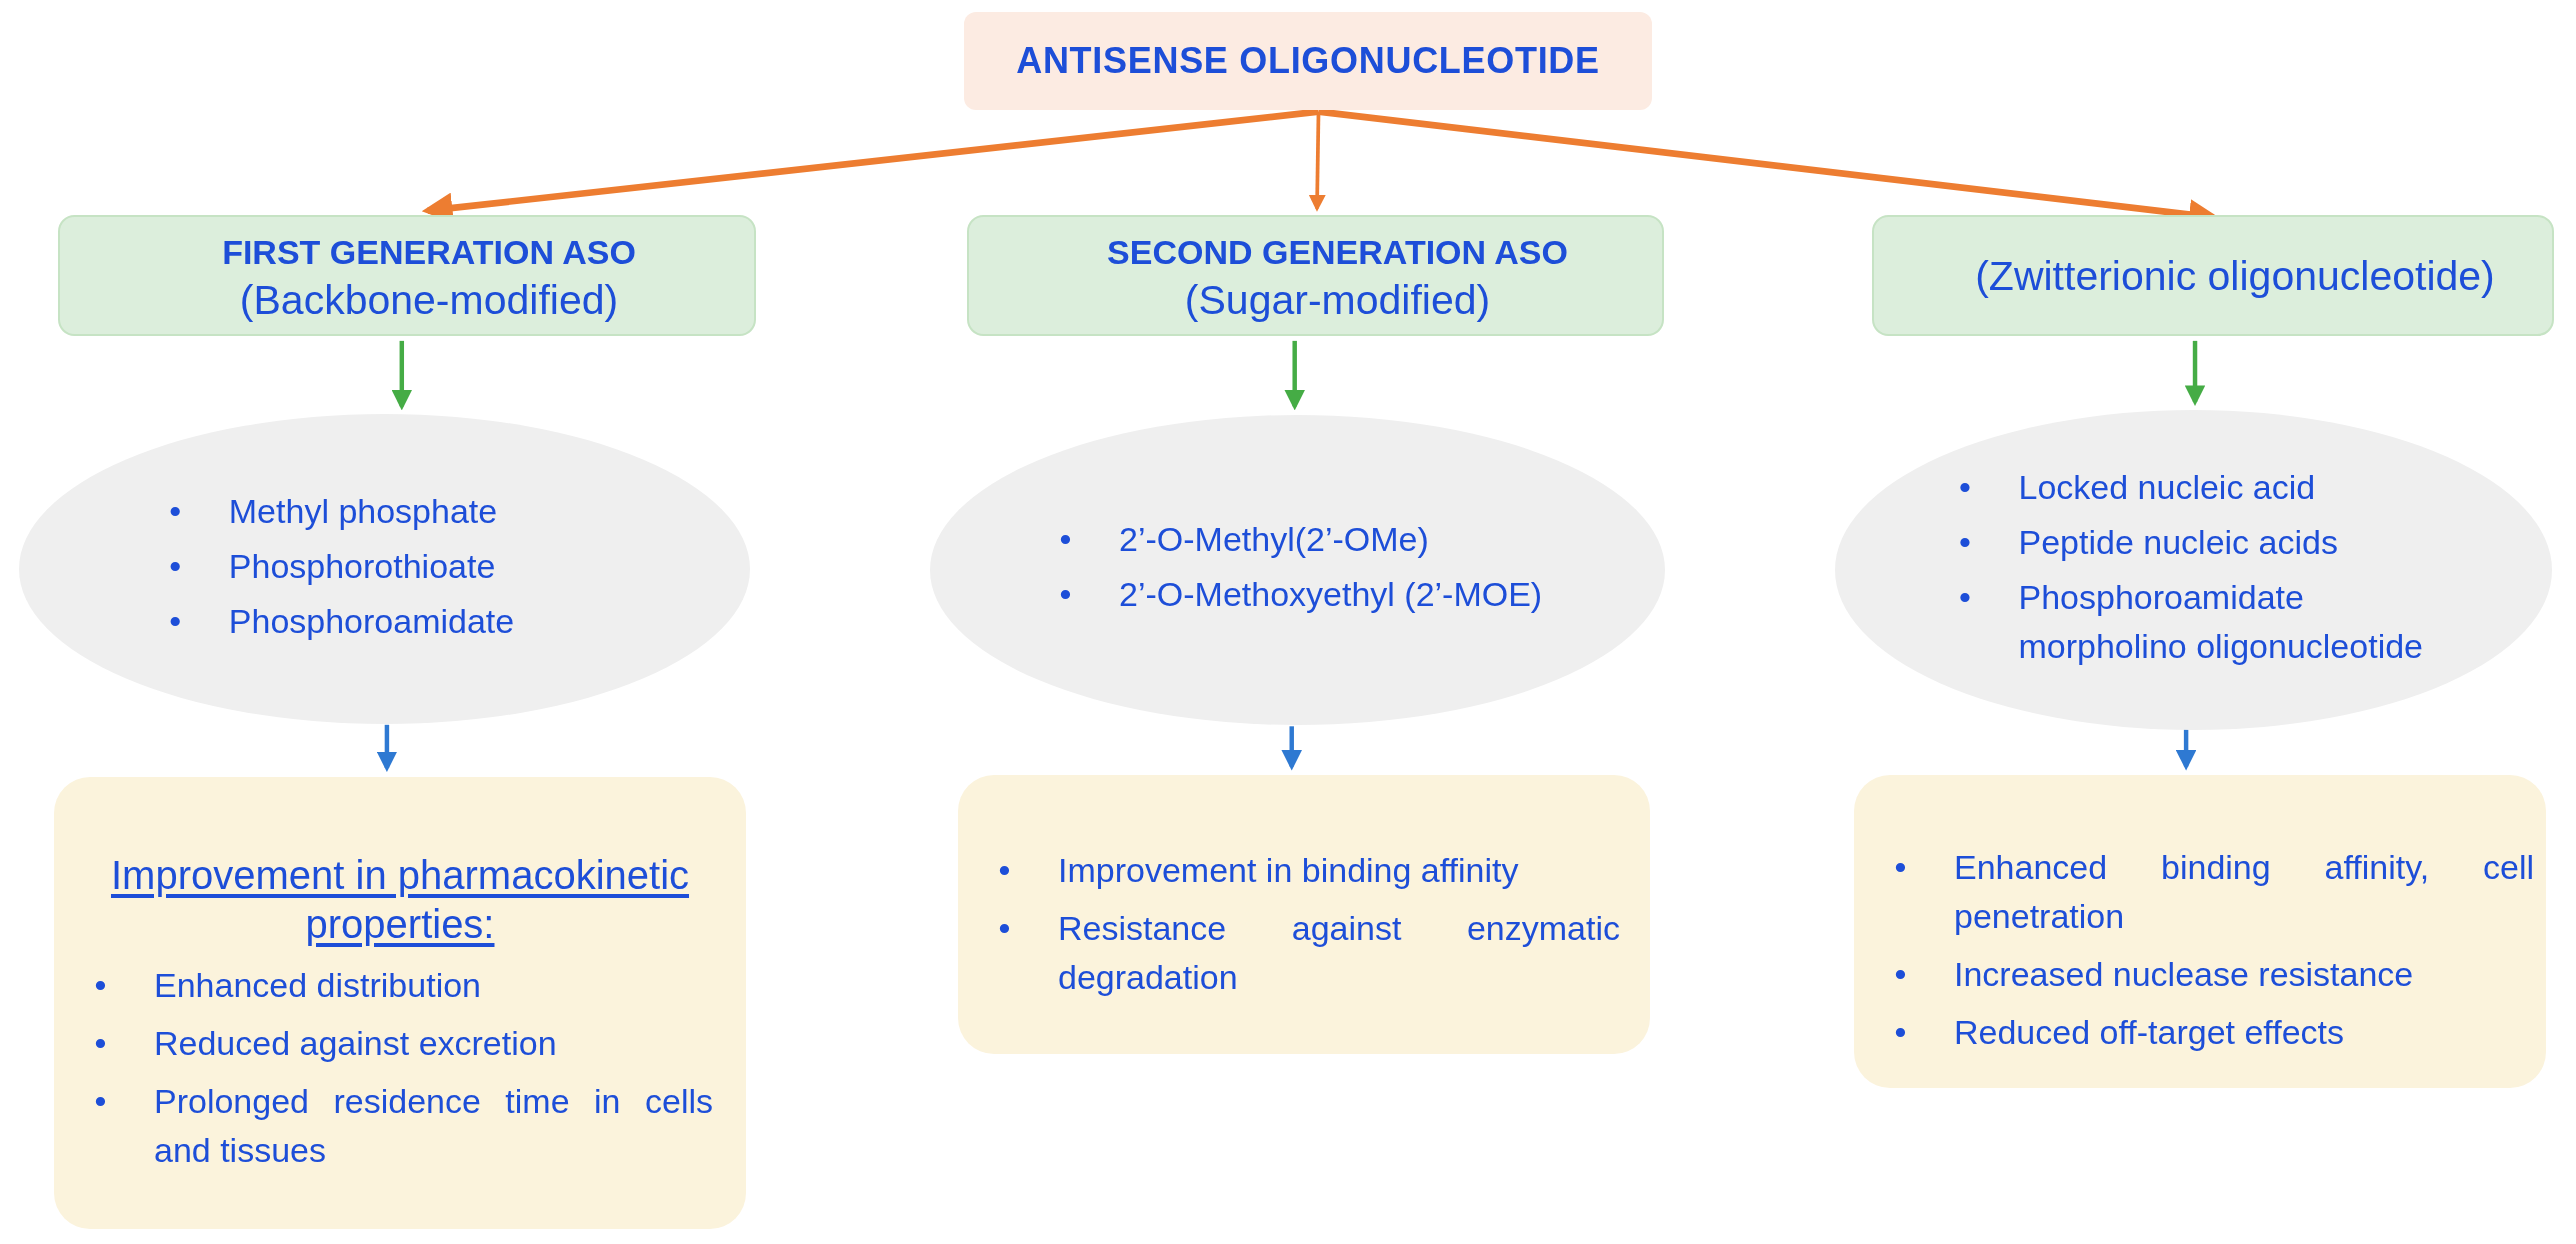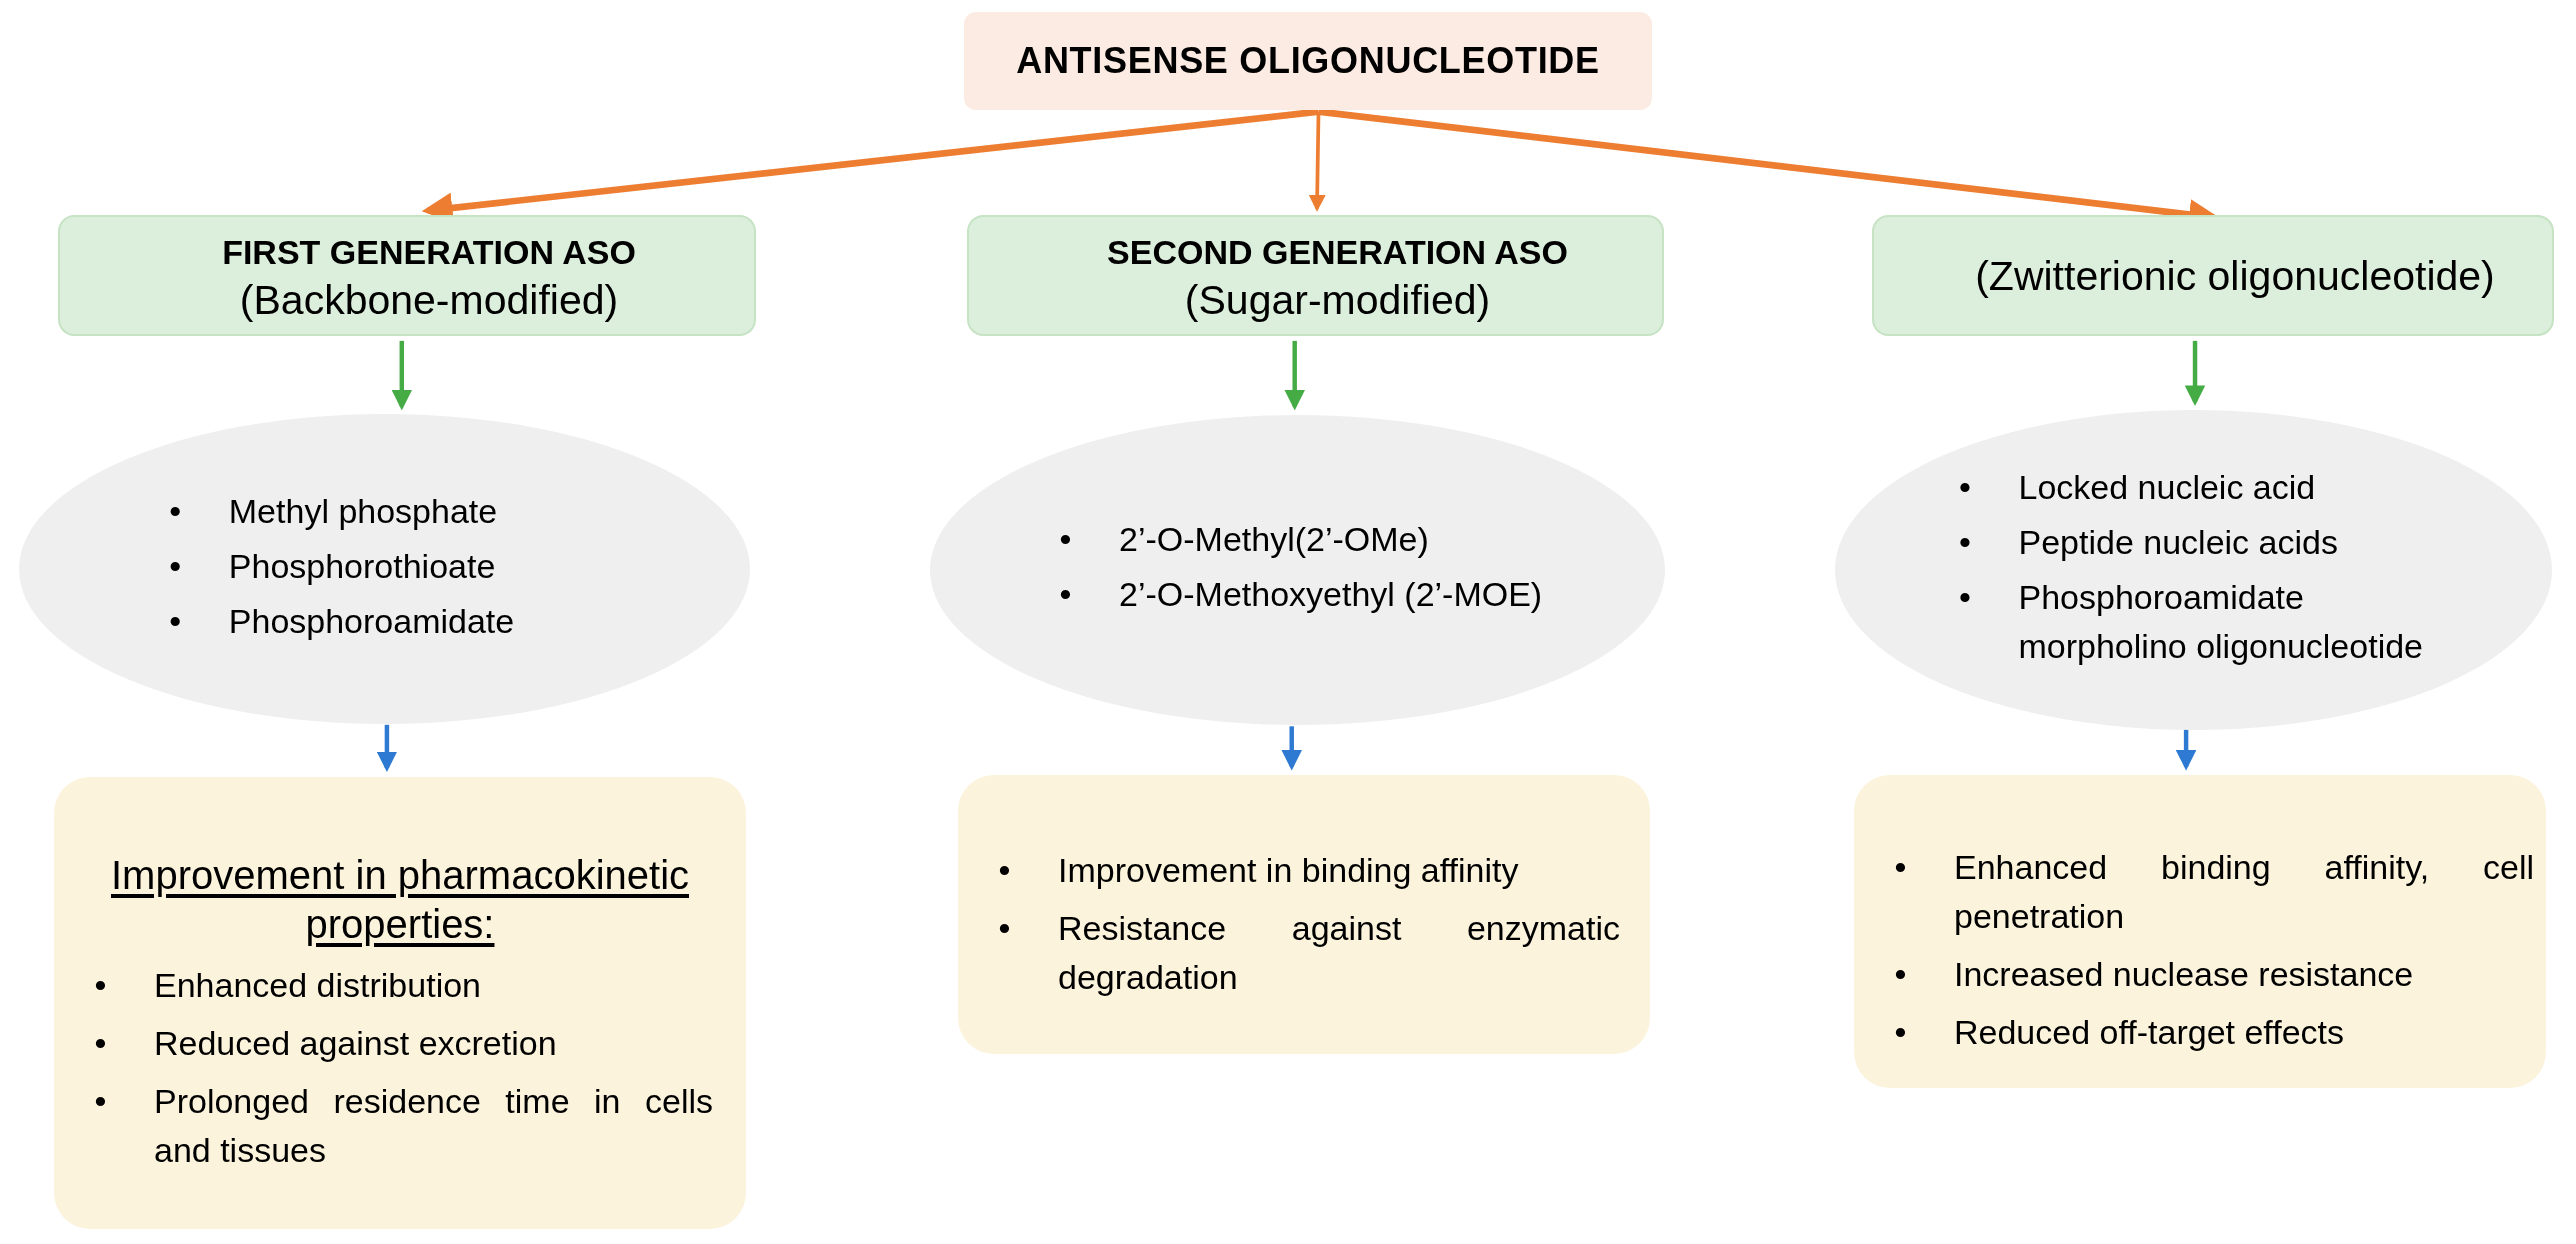--- a/index.html
+++ b/index.html
@@ -1,21 +1,21 @@
 <!DOCTYPE html>
 <html style="font-size:12px"><head>
 <meta charset="utf-8">
 <style>
   html,body{margin:0;padding:0;background:#ffffff;}
   .page{
     position:relative;
     width:2576px;height:1245px;
     background:#ffffff;
     font-family:"Liberation Sans", sans-serif;
-    color:#000000;
+    color:#1d4ed8;
     overflow:hidden;
   }
   .arrows{position:absolute;left:0;top:0;pointer-events:none;}
 
   .title-box{
     position:absolute;left:964px;top:12px;width:688px;height:98px;
     background:#fcebe2;border-radius:12px;
     display:flex;align-items:center;justify-content:center;
   }
   .title-box span{font-size:36px;font-weight:bold;letter-spacing:0.7px;}

